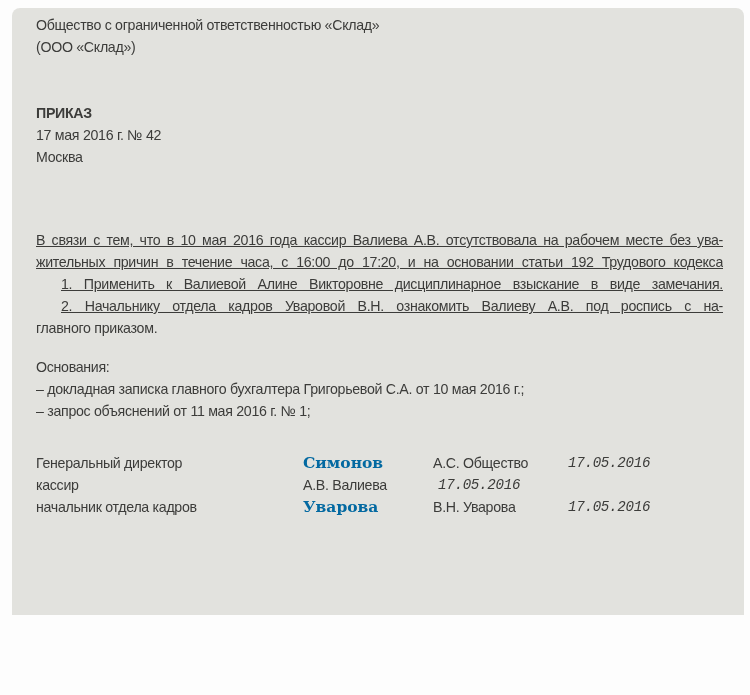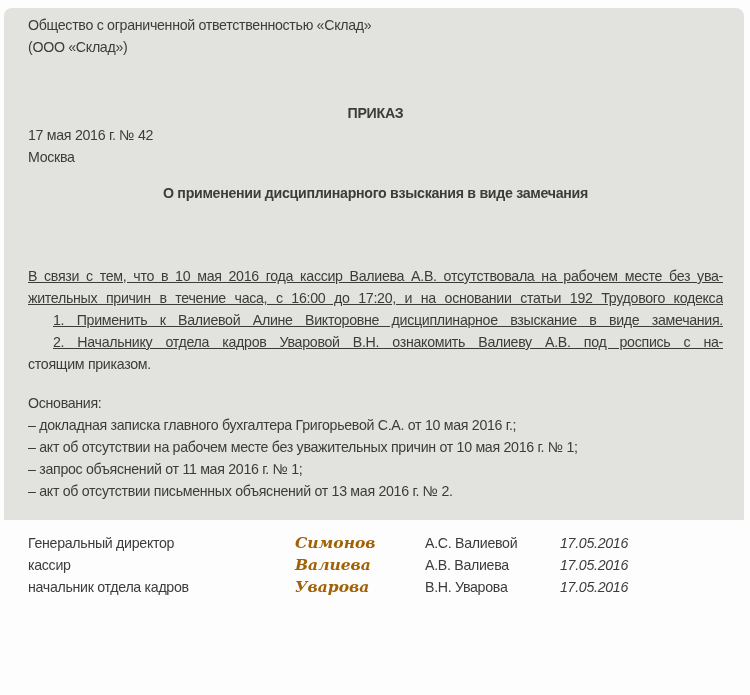--- a/index.html
+++ b/index.html
@@ -8,107 +8,102 @@
   }
   body {
     width: 750px;
     height: 695px;
     background: #fdfdfd;
     overflow: hidden;
     font-family: "Liberation Sans", sans-serif;
   }
   .doc-card {
     box-sizing: border-box;
-    margin: 8px 6px 0 4px;
-    height: 512px;
+    margin: 8px 6px 0 12px;
+    height: 607px;
     background: #e2e2de;
     border-radius: 8px 8px 0 0;
     padding: 6px 21px 10px 24px;
     color: #3c3c3a;
     font-size: 14.2px;
     letter-spacing: -0.3px;
     line-height: 22px;
   }
   .line {
     overflow: hidden;
     white-space: nowrap;
   }
   .jl {
     text-align: justify;
     text-align-last: justify;
     text-decoration: underline;
   }
-  .bold { font-weight: bold; text-align: center; }
+  .bold { font-weight: bold; }
   .ind { text-indent: 25px; }
   .mt-title   { margin-top: 44px; }
   .mt-subject { margin-top: 14px; }
   .mt-preamble{ margin-top: 61px; }
   .mt-cmd     { margin-top: 18px; }
   .mt-grounds { margin-top: 17px; }
   .mt-director{ margin-top: 30px; align-items: flex-end; }
   .mt-ack     { margin-top: 21px; }
   .sig-row {
     display: flex;
     overflow: hidden;
     white-space: nowrap;
   }
   .col-pos  { width: 267px; flex: none; }
   .col-sign { width: 130px; flex: none; }
   .col-name { width: 135px; flex: none; }
-  .col-date { flex: 1; }
+  .col-date { flex: 1; font-family: Liberation Mono, monospace; }
   .signature {
     font-family: "DejaVu Serif", serif;
     font-weight: bold;
-    font-style: italic;
     font-size: 15.5px;
-    color: #a16207;
+    color: #0369a1;
     letter-spacing: 0;
   }
   .date-italic { font-style: italic; }
 </style>
 </head>
 <body>
 
 <div class="doc-card">
 
   <div class="line">Общество с ограниченной ответственностью «Склад»</div>
   <div class="line">(ООО «Склад»)</div>
 
   <div class="line bold mt-title">ПРИКАЗ</div>
   <div class="line">17 мая 2016 г. № 42</div>
   <div class="line">Москва</div>
 
-  <div class="line bold mt-subject">О применении дисциплинарного взыскания в виде замечания</div>
 
   <div class="mt-preamble">
     <div class="line jl">В связи с тем, что в 10 мая 2016 года кассир Валиева А.В. отсутствовала на рабочем месте без ува-</div>
     <div class="line jl">жительных причин в течение часа, с 16:00 до 17:20, и на основании статьи 192 Трудового кодекса</div>
   </div>
 
   <div class="line jl ind">1. Применить к Валиевой Алине Викторовне дисциплинарное взыскание в виде замечания.</div>
   <div class="line jl ind">2. Начальнику отдела кадров Уваровой В.Н. ознакомить Валиеву А.В. под роспись с на-</div>
-  <div class="line">стоящим приказом.</div>
+  <div class="line">главного приказом.</div>
 
   <div class="line mt-grounds">Основания:</div>
   <div class="line">– докладная записка главного бухгалтера Григорьевой С.А. от 10 мая 2016 г.;</div>
-  <div class="line">– акт об отсутствии на рабочем месте без уважительных причин от 10 мая 2016 г. № 1;</div>
   <div class="line">– запрос объяснений от 11 мая 2016 г. № 1;</div>
-  <div class="line">– акт об отсутствии письменных объяснений от 13 мая 2016 г. № 2.</div>
 
   <div class="sig-row mt-director">
     <span class="col-pos">Генеральный директор</span>
     <span class="col-sign signature">Симонов</span>
-    <span class="col-name">А.С. Валиевой</span>
+    <span class="col-name">А.С. Общество</span>
     <span class="col-date date-italic">17.05.2016</span>
   </div>
 
 
   <div class="sig-row">
     <span class="col-pos">кассир</span>
-    <span class="col-sign signature">Валиева</span>
     <span class="col-name">А.В. Валиева</span>
     <span class="col-date date-italic">17.05.2016</span>
   </div>
 
   <div class="sig-row">
     <span class="col-pos">начальник отдела кадров</span>
     <span class="col-sign signature">Уварова</span>
     <span class="col-name">В.Н. Уварова</span>
     <span class="col-date date-italic">17.05.2016</span>
   </div>

